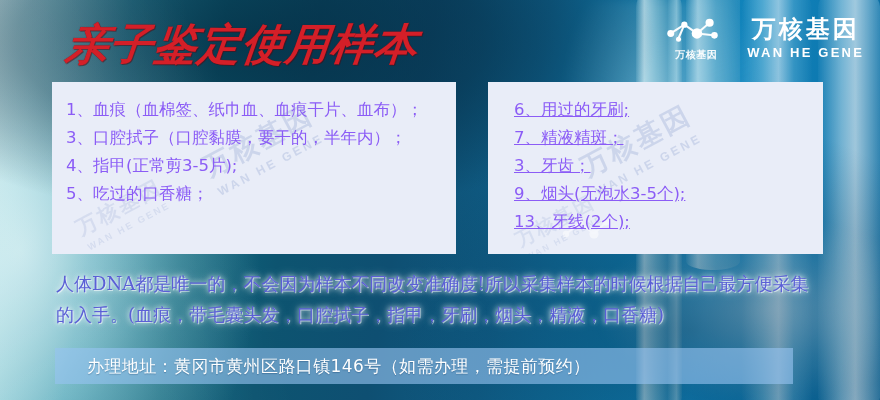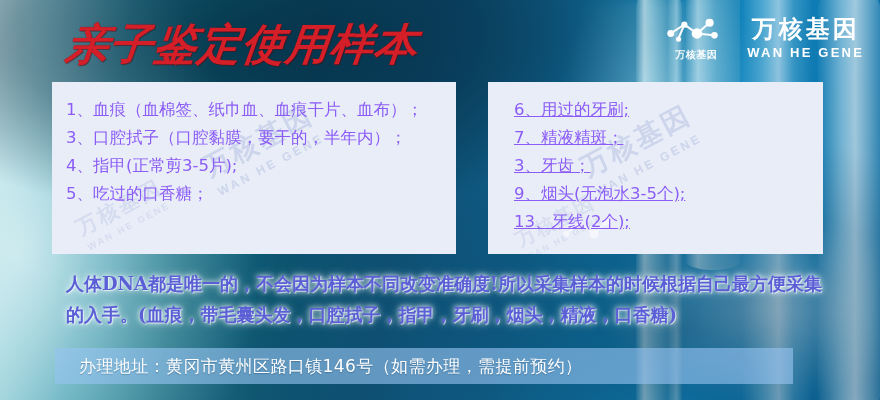--- a/index.html
+++ b/index.html
@@ -191,25 +191,25 @@
   .wm-l1 { left: 150px; top: 40px; }
   .wm-l2 { left: 10px;  top: 105px; transform: rotate(-28deg) scale(.78); opacity: .7; }
   .wm-r1 { left: 92px;  top: 40px; }
   .wm-r2 { left: 10px;  top: 118px; transform: rotate(-28deg) scale(.72); opacity: .65; }
   .wm-dots { position: absolute; z-index: 1; opacity: .55; }
   .wm-dots-r { left: 70px; top: 128px; }
 
   
   .para {
     position: absolute;
-    left: 66px;
+    left: 56px;
     top: 268px;
     width: 790px;
     font-family: "DejaVu Serif", "Liberation Serif", serif;
-    font-weight: 700;
+    font-weight: 400;
     font-size: 18px;
     line-height: 31px;
     color: #5b5fd6;
     text-shadow:
       0 0 5px rgba(255,255,255,.95),
       0 0 10px rgba(235,248,255,.8),
       1px 1px 0 rgba(255,255,255,.55);
   }
 
   
@@ -220,21 +220,21 @@
     width: 738px;
     height: 36px;
     background: rgba(150,195,240,.62);
     display: flex;
     align-items: center;
   }
   .addr-text {
     color: #ffffff;
     font-size: 17px;
     letter-spacing: .4px;
-    padding-left: 24px;
+    padding-left: 32px;
     white-space: nowrap;
     font-family: "DejaVu Sans", "Liberation Sans", sans-serif;
     text-shadow: 0 1px 1px rgba(20,60,100,.35);
   }
 </style>
 </head>
 <body>
 
 <div id="poster">
 

